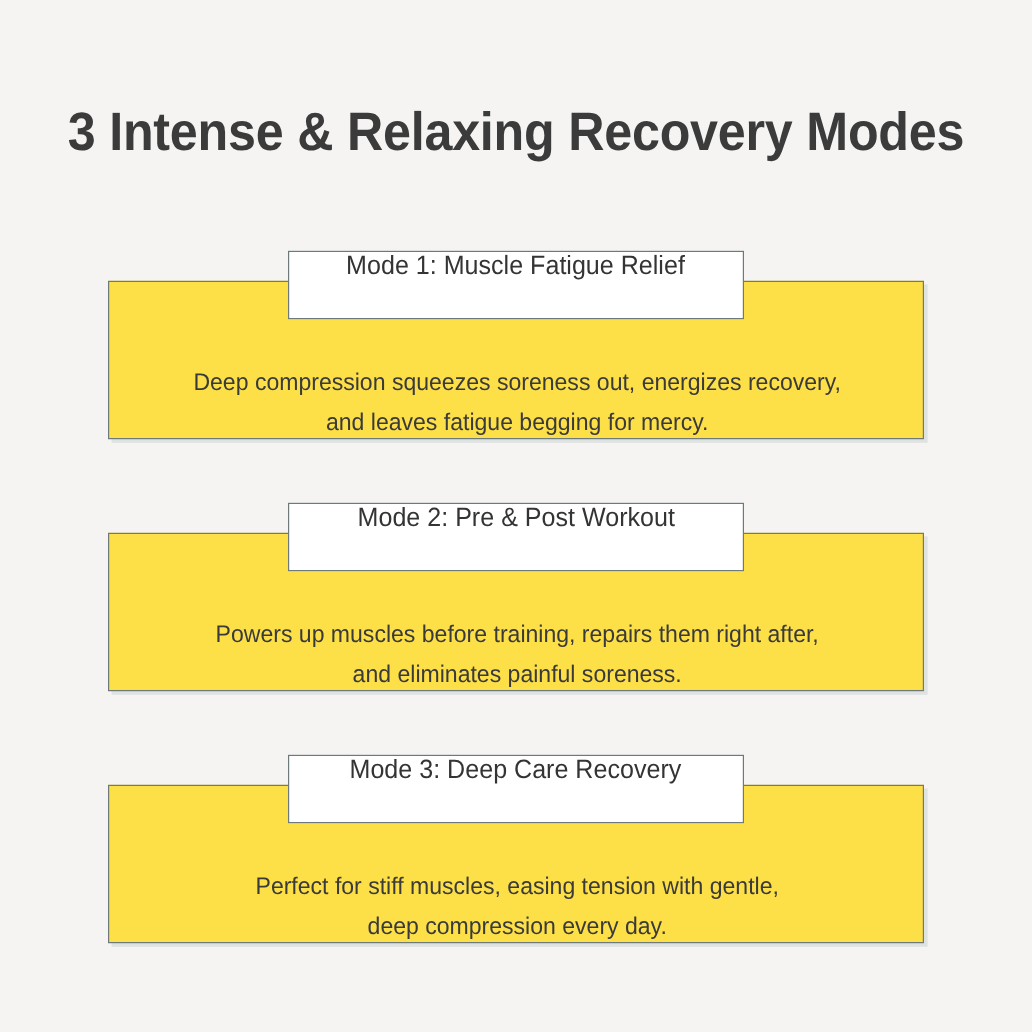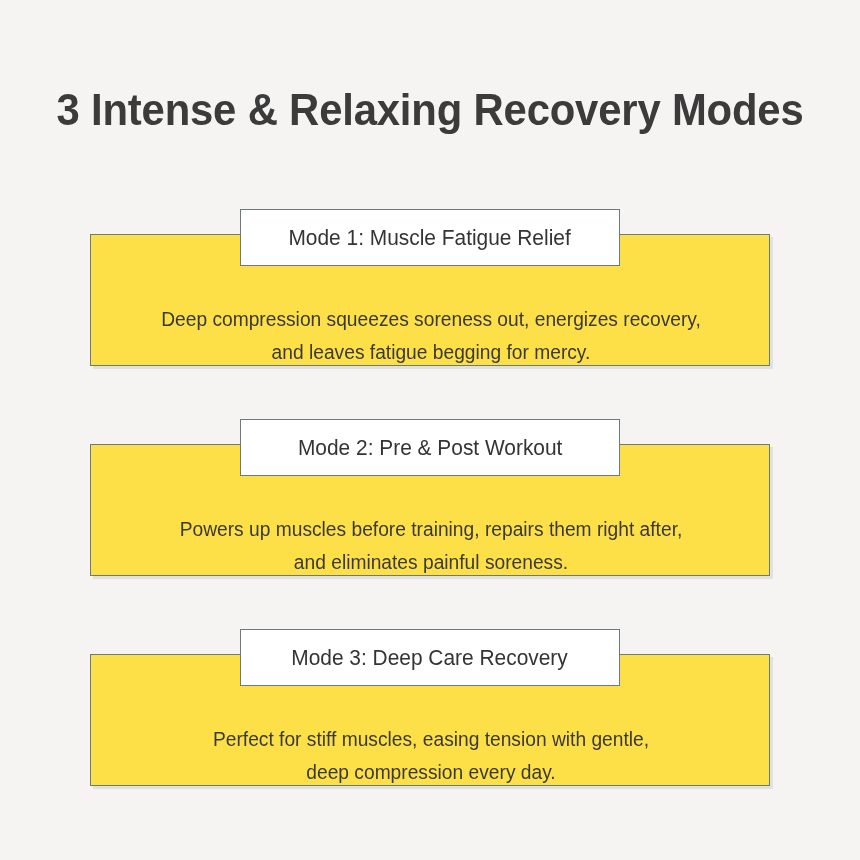--- a/index.html
+++ b/index.html
@@ -70,21 +70,20 @@
   .mode-header {
     position: absolute;
     left: 150px;
     top: 0;
     width: 380px;
     height: 57px;
     box-sizing: border-box;
     background: #ffffff;
     border: 1.6px solid #6e7a79;
     display: flex;
-    align-items: center;
     justify-content: center;
     z-index: 3;
   }
 
   .mode-header-label {
     font-size: 22px;
     font-weight: 500;
     color: #343434;
     font-family: "Liberation Sans Narrow", "Liberation Sans", sans-serif;
     transform: scaleX(0.95);

